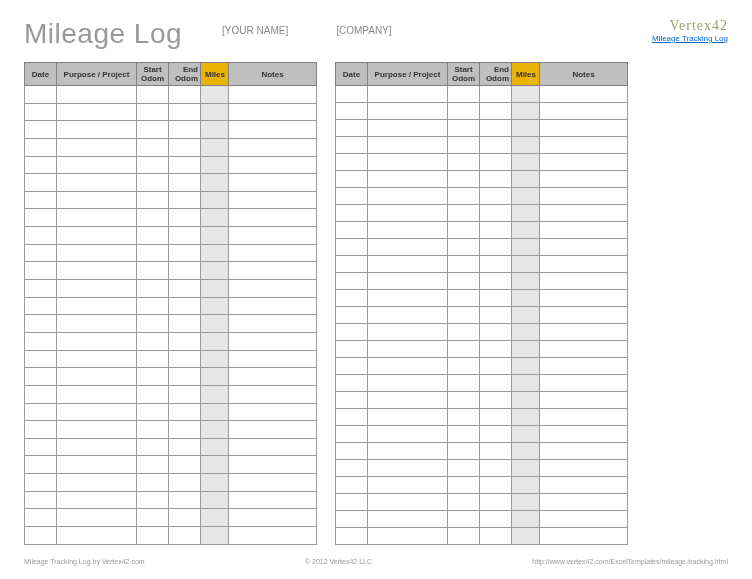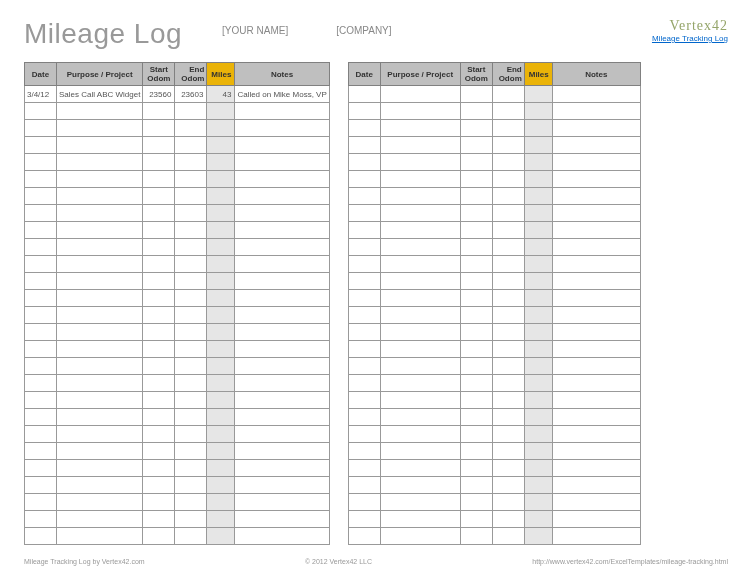--- a/index.html
+++ b/index.html
@@ -115,28 +115,20 @@
         <th class="col-date">Date</th>
         <th class="col-purpose">Purpose / Project</th>
         <th class="col-start">Start Odom</th>
         <th class="col-end">End Odom</th>
         <th class="col-miles">Miles</th>
         <th class="col-notes">Notes</th>
       </tr>
     </thead>
     <tbody id="left-body">
         <tr>
-          <td class="col-date">3/4/12</td>
-          <td class="col-purpose">Sales Call ABC Widget</td>
-          <td class="col-start">23560</td>
-          <td class="col-end">23603</td>
-          <td class="col-miles">43</td>
-          <td class="col-notes">Called on Mike Moss, VP</td>
-        </tr>
-        <tr>
           <td class="col-date"></td>
           <td class="col-purpose"></td>
           <td class="col-start"></td>
           <td class="col-end"></td>
           <td class="col-miles"></td>
           <td class="col-notes"></td>
         </tr>
         <tr>
           <td class="col-date"></td>
           <td class="col-purpose"></td>

